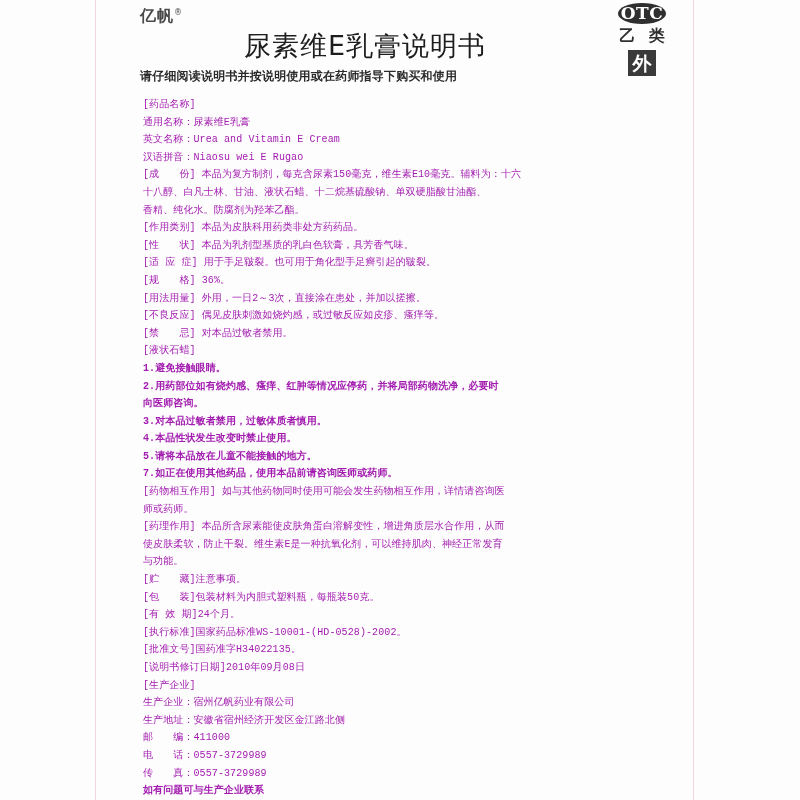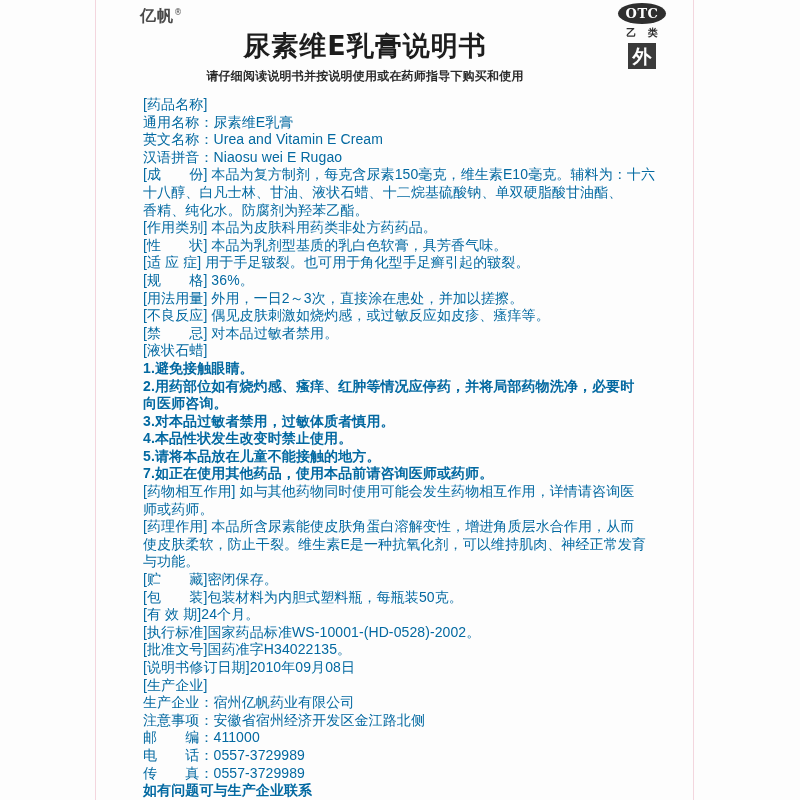--- a/index.html
+++ b/index.html
@@ -55,29 +55,29 @@
     top: 3px;
     width: 90px;
     text-align: center;
   }
   .otc-ellipse {
     width: 48px;
     height: 21px;
     border-radius: 50%;
     background: #2f2f2f;
     color: #ffffff;
-    font-size: 13px;
+    font-size: 17px;
     font-weight: bold;
     line-height: 21px;
     letter-spacing: 0.5px;
     margin: 0 auto;
     font-family: "DejaVu Serif", "Liberation Serif", serif;
   }
   .otc-class {
-    font-size: 10px;
+    font-size: 16px;
     color: #2f2f2f;
     margin-top: 2px;
     letter-spacing: 4px;
     text-indent: 4px;
     font-weight: bold;
   }
   .otc-square {
     width: 28px;
     height: 26px;
     background: #3a3a3a;
@@ -89,55 +89,55 @@
     text-align: center;
   }
 
   .doc-title {
     position: absolute;
     left: 140px;
     top: 30px;
     width: 450px;
     text-align: center;
     font-size: 27px;
-    font-weight: bold;
+    font-weight: normal;
     color: #1d1d1d;
     letter-spacing: 1px;
     line-height: 32px;
     white-space: nowrap;
   }
   .doc-subtitle {
     position: absolute;
     left: 140px;
     top: 68px;
     width: 450px;
-    text-align: center;
+    text-align: left;
     font-size: 12px;
     font-weight: bold;
     color: #2a2a2a;
     letter-spacing: 0.2px;
     white-space: nowrap;
   }
 
   
   #body-text {
     position: absolute;
     left: 143px;
     top: 96px;
     width: 512px;
     color: #2b2b2b;
   }
   .line {
-    font-size: 14px;
+    font-size: 10px;
     line-height: 17.6px;
     height: 17.6px;
     white-space: pre;
-    color: #0369a1;
+    color: #a21caf;
     letter-spacing: 0.1px;
-    font-family: Liberation Sans, sans-serif;
+    font-family: Liberation Mono, monospace;
   }
   .line.bold { font-weight: bold; }
 </style>
 </head>
 <body>
 
 <div id="page">
 
   <div class="guide-line guide-left"></div>
   <div class="guide-line guide-right"></div>
@@ -176,28 +176,28 @@
     <div class="line bold">向医师咨询。</div>
     <div class="line bold">3.对本品过敏者禁用，过敏体质者慎用。</div>
     <div class="line bold">4.本品性状发生改变时禁止使用。</div>
     <div class="line bold">5.请将本品放在儿童不能接触的地方。</div>
     <div class="line bold">7.如正在使用其他药品，使用本品前请咨询医师或药师。</div>
     <div class="line">[药物相互作用] 如与其他药物同时使用可能会发生药物相互作用，详情请咨询医</div>
     <div class="line">师或药师。</div>
     <div class="line">[药理作用] 本品所含尿素能使皮肤角蛋白溶解变性，增进角质层水合作用，从而</div>
     <div class="line">使皮肤柔软，防止干裂。维生素E是一种抗氧化剂，可以维持肌肉、神经正常发育</div>
     <div class="line">与功能。</div>
-    <div class="line">[贮　　藏]密闭保存。</div>
+    <div class="line">[贮　　藏]注意事项。</div>
     <div class="line">[包　　装]包装材料为内胆式塑料瓶，每瓶装50克。</div>
     <div class="line">[有 效 期]24个月。</div>
     <div class="line">[执行标准]国家药品标准WS-10001-(HD-0528)-2002。</div>
     <div class="line">[批准文号]国药准字H34022135。</div>
     <div class="line">[说明书修订日期]2010年09月08日</div>
     <div class="line">[生产企业]</div>
     <div class="line">生产企业：宿州亿帆药业有限公司</div>
-    <div class="line">注意事项：安徽省宿州经济开发区金江路北侧</div>
+    <div class="line">生产地址：安徽省宿州经济开发区金江路北侧</div>
     <div class="line">邮　　编：411000</div>
     <div class="line">电　　话：0557-3729989</div>
     <div class="line">传　　真：0557-3729989</div>
     <div class="line bold">如有问题可与生产企业联系</div>
   </div>
 
 </div>
 
 </body></html>

